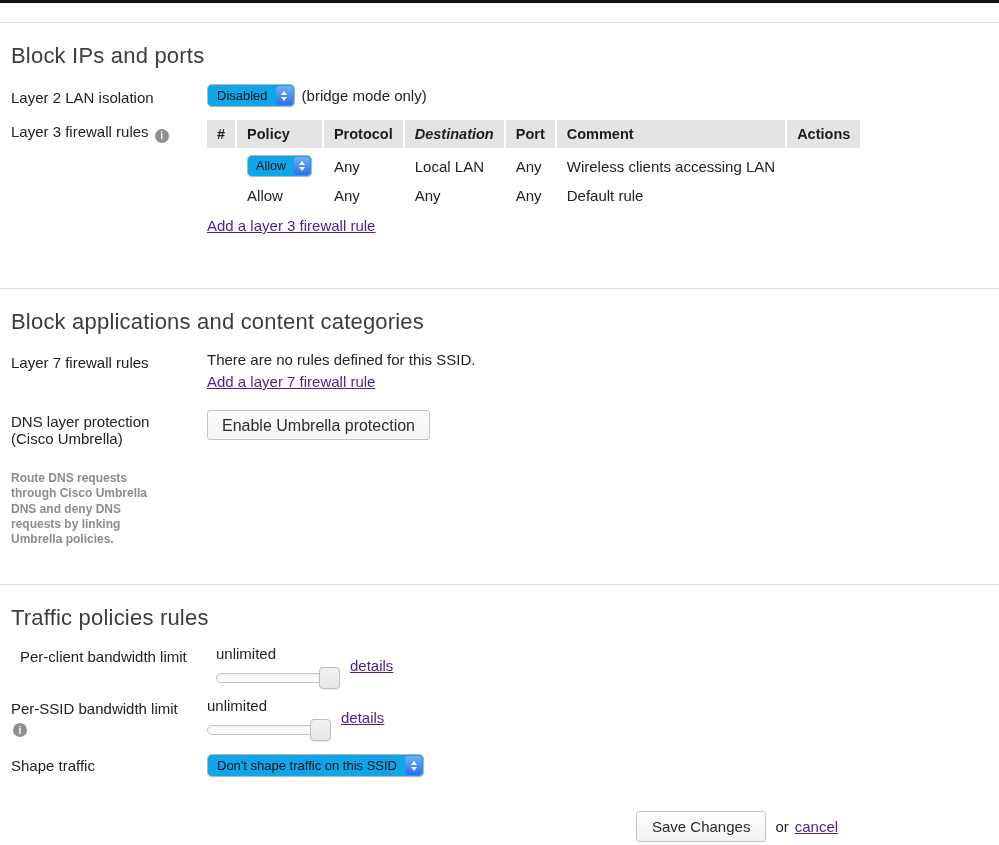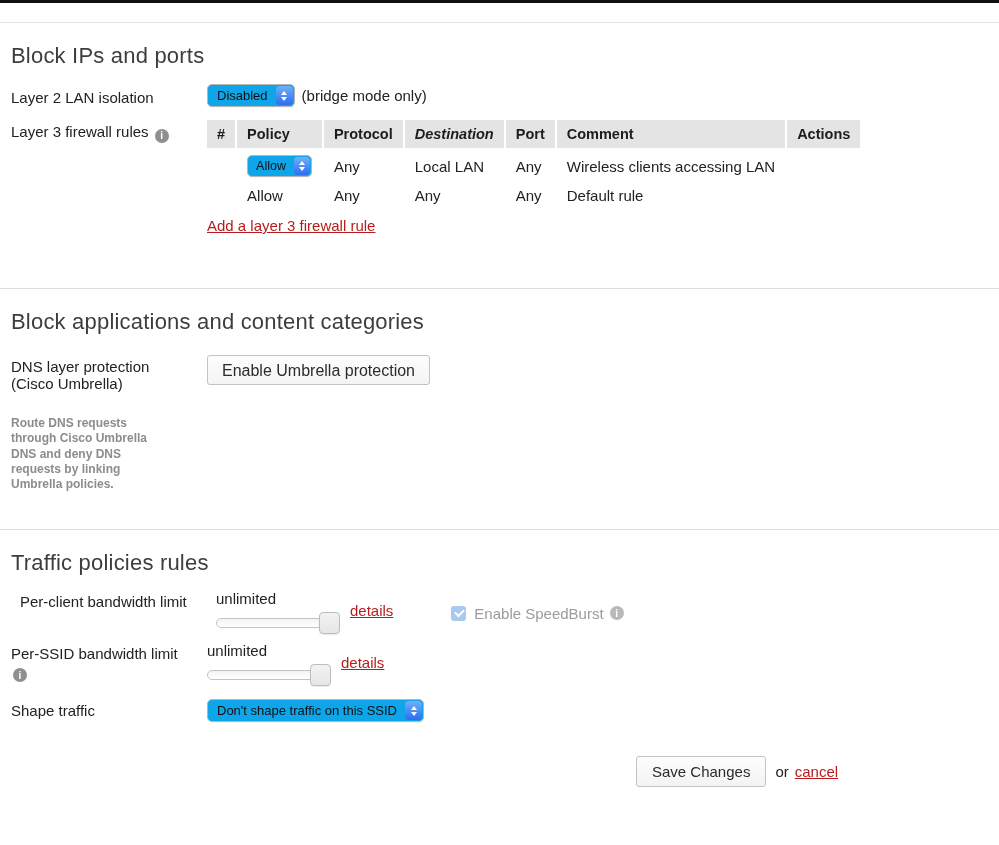--- a/index.html
+++ b/index.html
@@ -66,21 +66,21 @@
     text-align:left; padding: 5px 10px; height: 28px; white-space: nowrap;
   }
   table.fw-table td { padding: 4px 10px; font-size:15px; color:#222; white-space: nowrap; vertical-align: middle; }
   table.fw-table tr.rule-row-1 td { padding-top:7px; padding-bottom:6px; }
   th.col-num { width:22px; } th.col-policy { width:80px; } th.col-protocol { width:72px; }
   th.col-dest { width:95px;font-style:italic; } th.col-port { width:46px; } th.col-comment { width:216px; }
   th.col-actions { width:66px; }
   .fw-table .mac-select { height:22px; font-size:12.5px; padding-left:8px; }
   .fw-table .stepper { width:16px; height:18px; }
 
-  a.green-link { color:#b91c1c; text-decoration: underline; cursor:pointer; font-size:15px; }
+  a.green-link { color:#4c1d95; text-decoration: underline; cursor:pointer; font-size:15px; }
   .add-rule-link { display:inline-block; margin-top: 9px; margin-left: 0; }
 
   
   #sec2 .row-layer7 { margin-top: 16px; }
   #sec2 .row-dns { margin-top: 20px; }
   #sec2 { padding-bottom: 37px; }
   .empty-text { font-size:15px; color:#222; }
   #sec2 .row-layer7 .content-col a { display:inline-block; margin-top:5px; }
   .gray-btn {
     background: linear-gradient(#fdfdfd,#f4f4f4);
@@ -206,20 +206,27 @@
         </tbody>
       </table>
       <a class="green-link add-rule-link">Add a layer 3 firewall rule</a>
     </div>
   </div>
 </div>
 
 <div class="section" id="sec2">
   <h1 class="section-title">Block applications and content categories</h1>
 
+  <div class="row row-layer7">
+    <div class="label-col">Layer 7 firewall rules</div>
+    <div class="content-col">
+      <div class="empty-text">There are no rules defined for this SSID.</div>
+      <a class="green-link">Add a layer 7 firewall rule</a>
+    </div>
+  </div>
 
   <div class="row row-dns">
     <div class="label-col">
       <div>DNS layer protection</div>
       <div>(Cisco Umbrella)</div>
       <div class="dns-desc">Route DNS requests through Cisco Umbrella DNS and deny DNS requests by linking Umbrella policies.</div>
     </div>
     <div class="content-col">
       <button class="gray-btn">Enable Umbrella protection</button>
     </div>
@@ -232,25 +239,20 @@
   <div class="row row-client">
     <div class="label-col">Per-client bandwidth limit</div>
     <div class="content-col" style="display:flex;">
       <div class="bw-block">
         <div class="bw-value">unlimited</div>
         <div class="slider">
           <div class="slider-handle"></div>
         </div>
       </div>
       <a class="green-link details-link">details</a>
-      <div class="speedburst">
-        <span class="checkbox-disabled"></span>
-        <span class="speedburst-label">Enable SpeedBurst</span>
-        <span class="info-icon light"></span>
-      </div>
     </div>
   </div>
 
   <div class="row row-ssid">
     <div class="label-col">
       <div>Per-SSID bandwidth limit</div>
       <span class="info-icon ssid-info" style="margin-left:2px;"></span>
     </div>
     <div class="content-col" style="display:flex;">
       <div class="bw-block">

